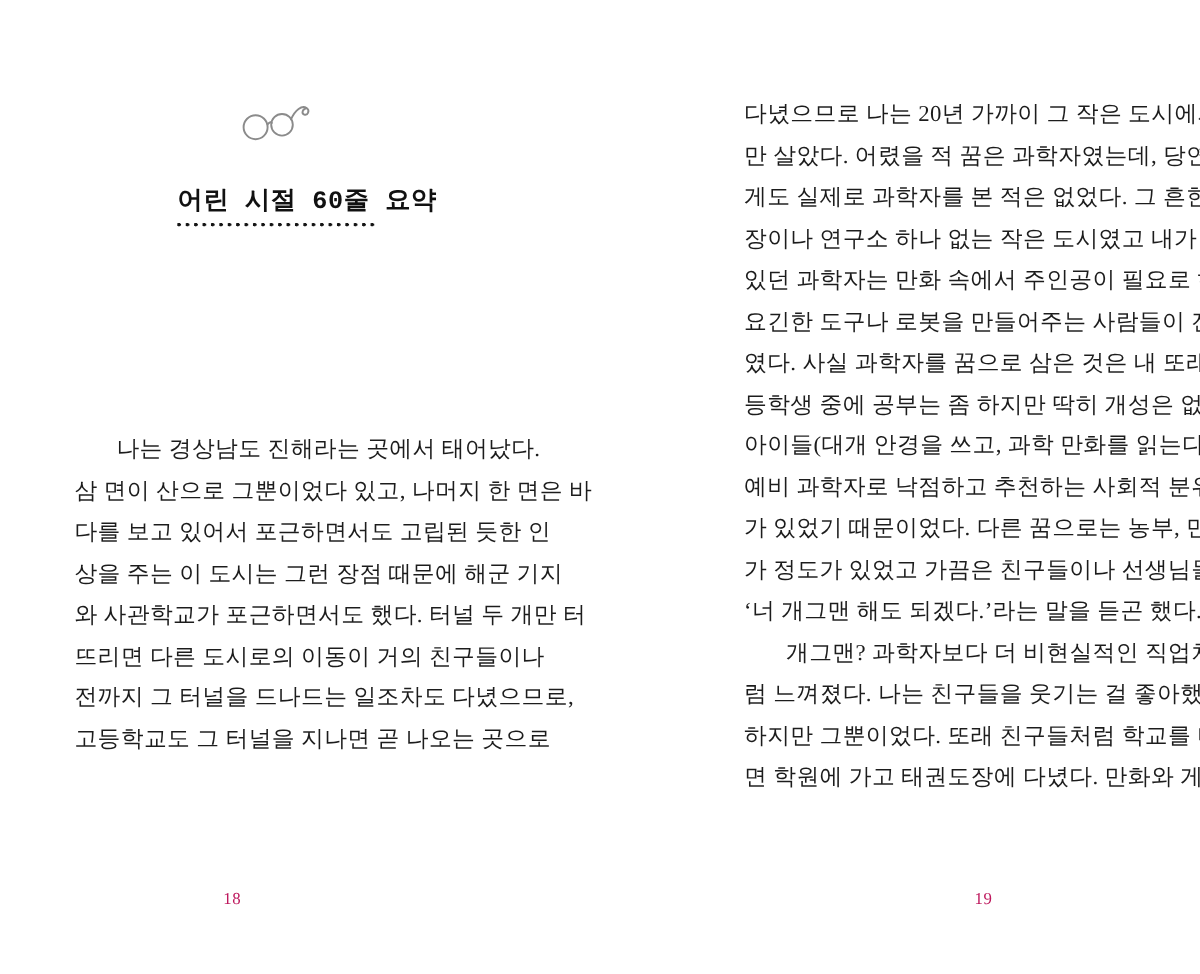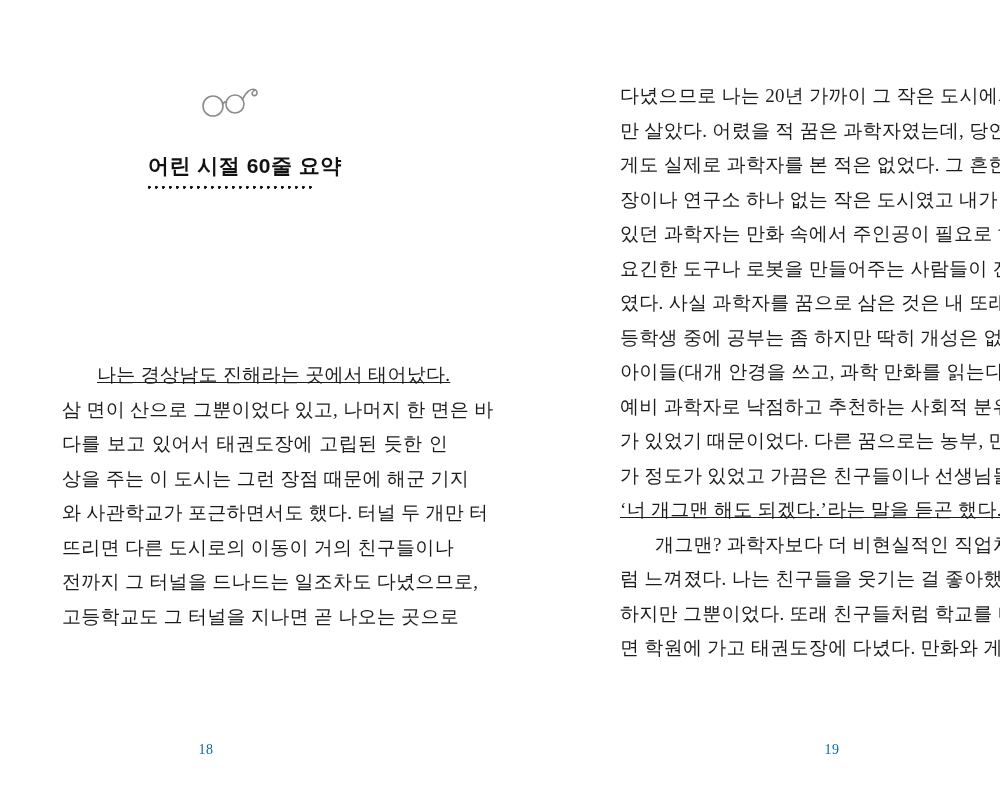--- a/index.html
+++ b/index.html
@@ -12,48 +12,48 @@
     overflow: hidden;
   }
   .spread { position: absolute; inset: 0; }
 
   
   .glasses { position: absolute; left: 199px; top: 83px; width: 66px; height: 38px; }
 
   
   .chapter-title {
     position: absolute; left: 148px; top: 152px;
-    font-family: Liberation Sans, sans-serif;
+    font-family: Liberation Mono, monospace;
     font-weight: 700; font-size: 21px; letter-spacing: 0.5px;
     color: #111111; white-space: nowrap;
   }
   .title-dots {
     position: absolute; left: 147px; top: 185px;
     width: 167px; height: 5px;
     background-image: radial-gradient(circle at 2.2px 2.2px, #141414 1.35px, rgba(0,0,0,0) 1.7px);
     background-size: 7px 5px; background-repeat: repeat-x;
   }
 
   
   .col { position: absolute; }
   .col-left  { left: 62px;  top: 358px; width: 386px; }
   .col-right { left: 620px; top: 79px;  width: 360px; }
   .line {
     font-size: 19px; line-height: 34.5px; height: 34.5px;
     letter-spacing: 0.3px; word-break: keep-all; white-space: nowrap;
     text-align: justify; text-align-last: justify;
   }
-  .line.flush { text-align: left; text-align-last: left; text-decoration: underline; }
+  .line.flush { text-align: left; text-align-last: left; }
   .line.indent { text-indent: 35px; }
 
   
   .pagenum {
     position: absolute; top: 742px;
-    font-size: 14px; color: #0369a1; letter-spacing: 0.5px;
-    width: 40px; text-align: center;
+    font-size: 14px; color: #be185d; letter-spacing: 0.5px;
+    width: 40px; 
   }
   .pagenum-left  { left: 186px; }
   .pagenum-right { left: 812px; }
 </style>
 </head>
 <body>
 
 <div class="spread">
 
   <div>
@@ -64,21 +64,21 @@
       <path d="M24 20.5 C 26 18.5, 27 18.5, 27.5 19.5" stroke="#8b8b8b" stroke-width="1.6" stroke-linecap="round"></path>
       <path d="M43.5 16.5 C 47 8.5, 52.5 4.5, 56.5 7 C 59.5 9, 57.5 13.5, 54.5 12.5 C 52 11.6, 53 7.8, 56.5 7" stroke="#8b8b8b" stroke-width="1.6" stroke-linecap="round"></path>
     </svg>
 
     <div class="chapter-title">어린 시절 60줄 요약</div>
     <div class="title-dots"></div>
 
     <div class="col col-left">
       <div class="line indent flush">나는 경상남도 진해라는 곳에서 태어났다.</div>
       <div class="line">삼 면이 산으로 그뿐이었다 있고, 나머지 한 면은 바</div>
-      <div class="line">다를 보고 있어서 태권도장에 고립된 듯한 인</div>
+      <div class="line">다를 보고 있어서 포근하면서도 고립된 듯한 인</div>
       <div class="line">상을 주는 이 도시는 그런 장점 때문에 해군 기지</div>
       <div class="line">와 사관학교가 포근하면서도 했다. 터널 두 개만 터</div>
       <div class="line">뜨리면 다른 도시로의 이동이 거의 친구들이나</div>
       <div class="line">전까지 그 터널을 드나드는 일조차도 다녔으므로,</div>
       <div class="line">고등학교도 그 터널을 지나면 곧 나오는 곳으로</div>
     </div>
 
     <div class="pagenum pagenum-left">18</div>
   </div>
 

